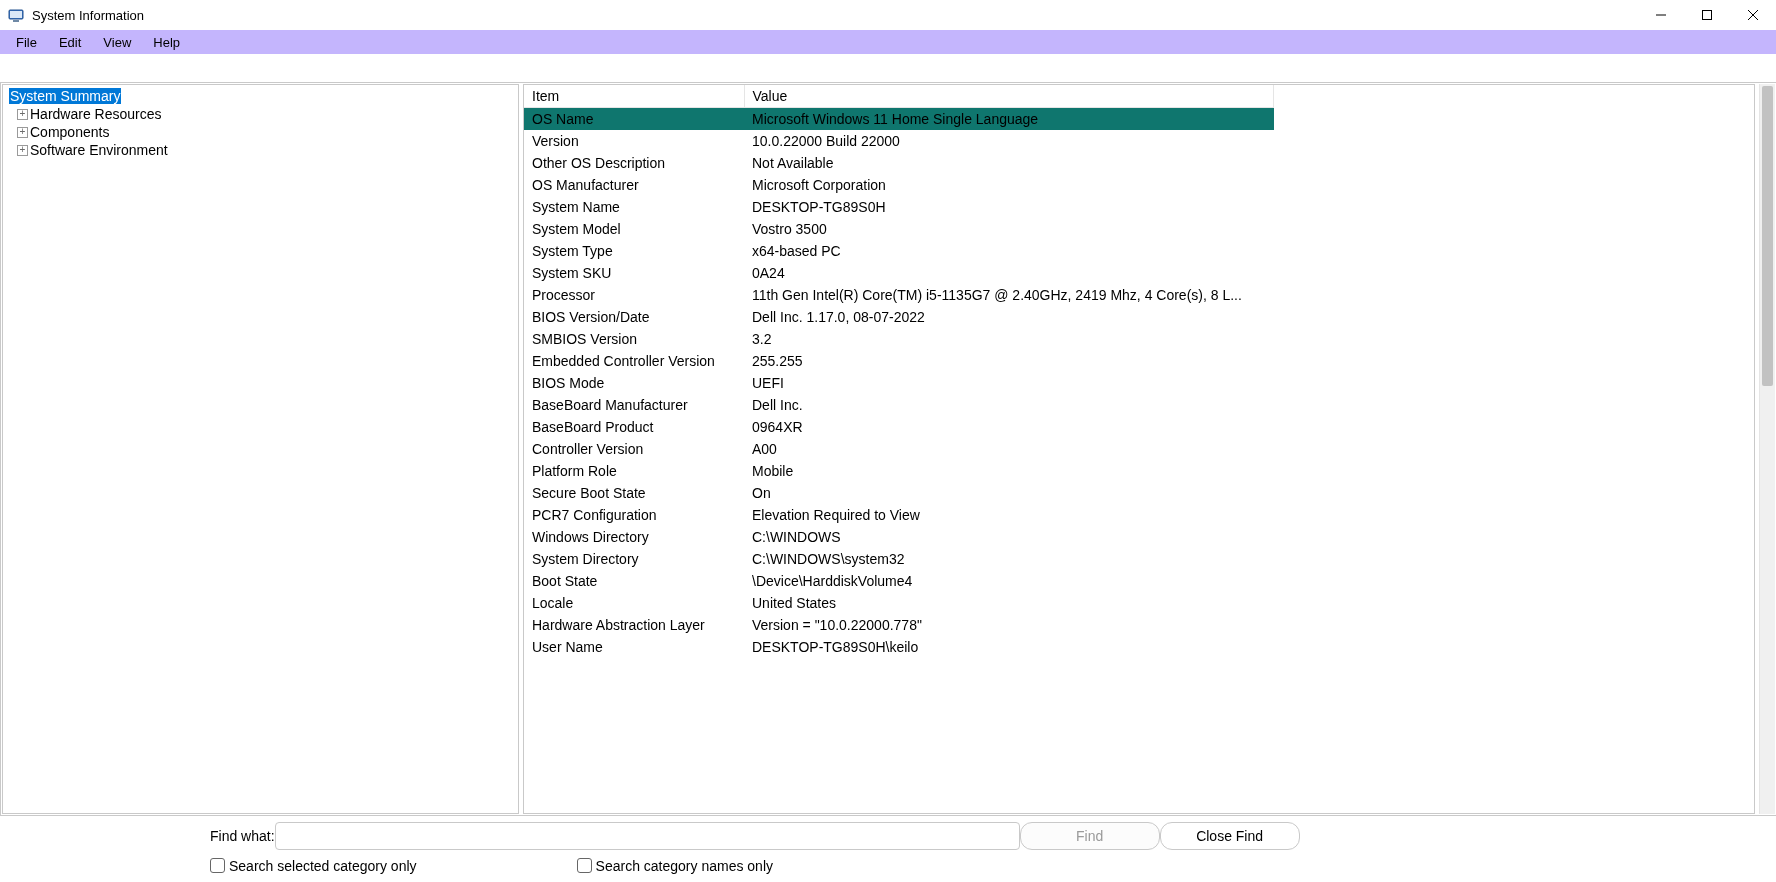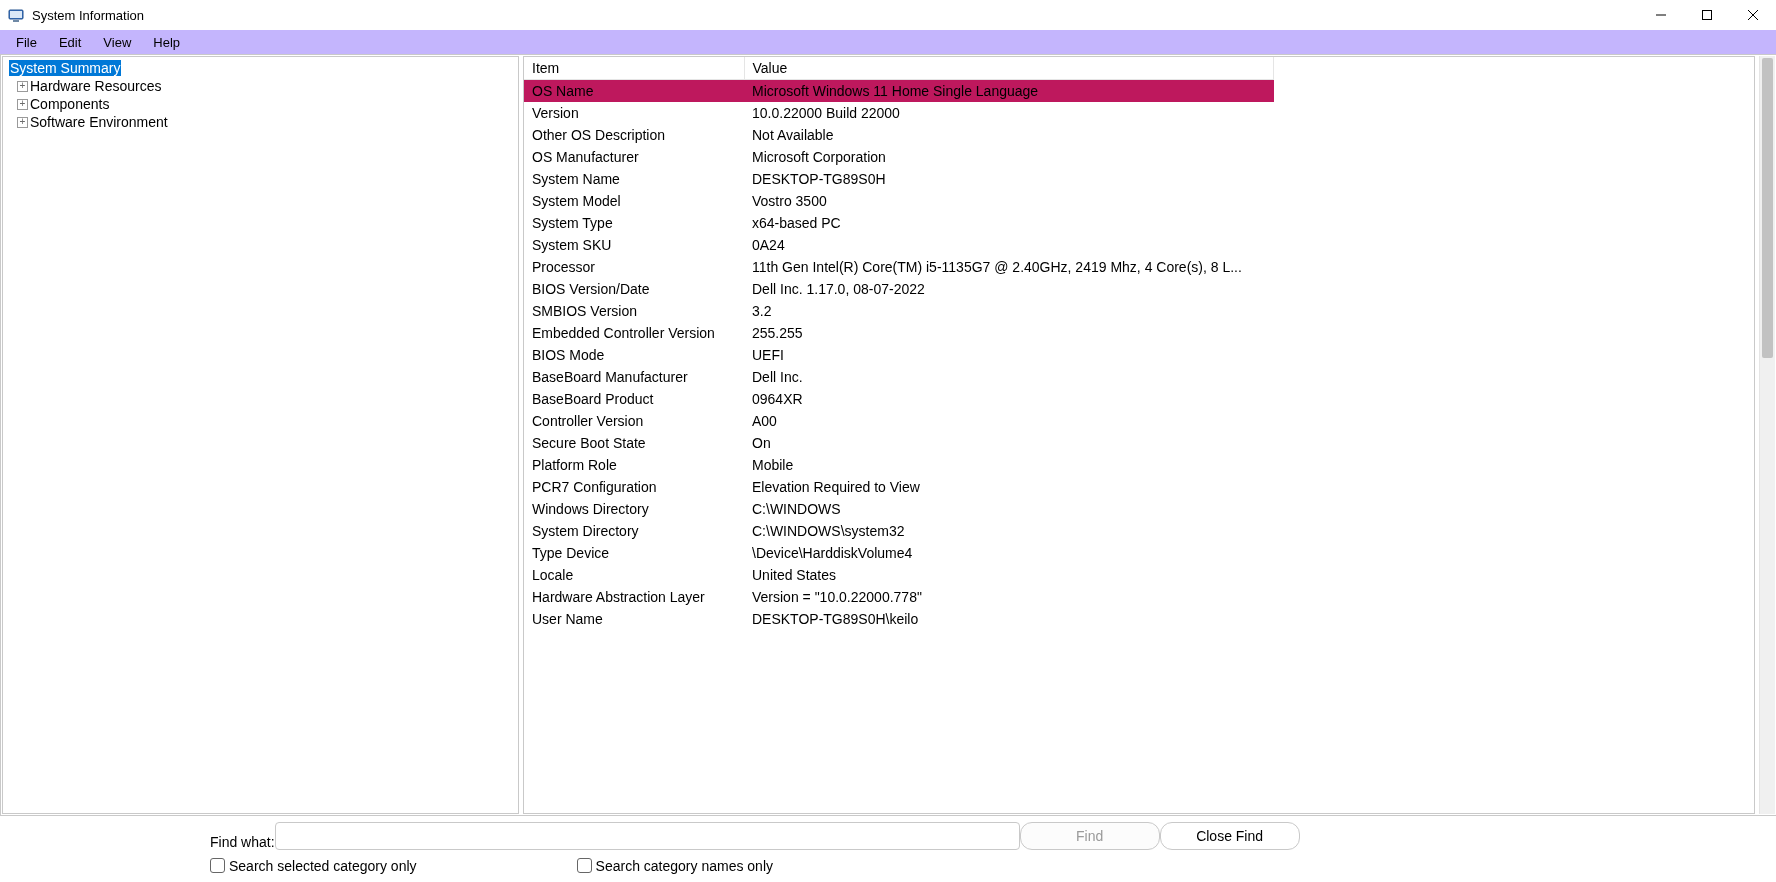--- a/index.html
+++ b/index.html
@@ -47,20 +47,21 @@
     
     .workarea {
       flex: 1;
       display: flex;
       gap: 4px;
       padding: 1px;
       border: 1px solid #c9c9c9;
       border-right: none;
       min-height: 0;
       position: relative;
+      margin-top: 28px;
     }
     .tree-pane {
       width: 517px;
       border: 1px solid #c9c9c9;
       background: #fff;
       overflow: auto;
       font-size: 14px;
       padding-top: 2px;
     }
     .tree-root-item {
@@ -107,42 +108,42 @@
       border-bottom: 1px solid #e5e5e5;
       border-right: 1px solid #e5e5e5;
       background: #fff;
     }
     .detail-table td {
       font-size: 14px;
       padding: 3px 8px;
       white-space: nowrap;
       overflow: hidden; text-overflow: ellipsis;
     }
-    .detail-table tr.highlight td { background: #be185d; }
+    .detail-table tr.highlight td { background: #0f766e; }
     .col-item { width: 220px; }
     .detail-spacer { flex: 1; }
     .outer-scroll {
       width: 16px;
       background: #f0f0f0;
       border-left: 1px solid #e5e5e5;
       position: relative;
     }
     .outer-scroll .thumb {
       position: absolute; left: 2px; right: 2px; top: 2px; height: 300px;
       background: #c2c2c2; border-radius: 2px;
     }
 
     
     .searchbar {
       border-top: 0;
       padding: 6px 10px 8px 10px;
       background: #fff;
     }
     .searchbar .row1 {
-      display: flex; align-items: flex-end; 
+      display: flex; align-items: center; 
       padding-left: 200px;
     }
     .searchbar label.find-label { font-size: 14px; }
     .searchbar input[type=text] {
       width: 745px; height: 28px;
       border: 1px solid #c9c9c9;
       border-radius: 4px;
       padding: 2px 6px;
       font-size: 13px;
       background: #fff;
@@ -300,41 +301,41 @@
             </tr>
             <tr>
               <td>BaseBoard Product</td>
               <td>0964XR</td>
             </tr>
             <tr>
               <td>Controller Version</td>
               <td>A00</td>
             </tr>
             <tr>
+              <td>Platform Role</td>
+              <td>Mobile</td>
+            </tr>
+            <tr>
               <td>Secure Boot State</td>
               <td>On</td>
             </tr>
             <tr>
-              <td>Platform Role</td>
-              <td>Mobile</td>
-            </tr>
-            <tr>
               <td>PCR7 Configuration</td>
               <td>Elevation Required to View</td>
             </tr>
             <tr>
               <td>Windows Directory</td>
               <td>C:\WINDOWS</td>
             </tr>
             <tr>
               <td>System Directory</td>
               <td>C:\WINDOWS\system32</td>
             </tr>
             <tr>
-              <td>Type Device</td>
+              <td>Boot State</td>
               <td>\Device\HarddiskVolume4</td>
             </tr>
             <tr>
               <td>Locale</td>
               <td>United States</td>
             </tr>
             <tr>
               <td>Hardware Abstraction Layer</td>
               <td>Version = "10.0.22000.778"</td>
             </tr>

